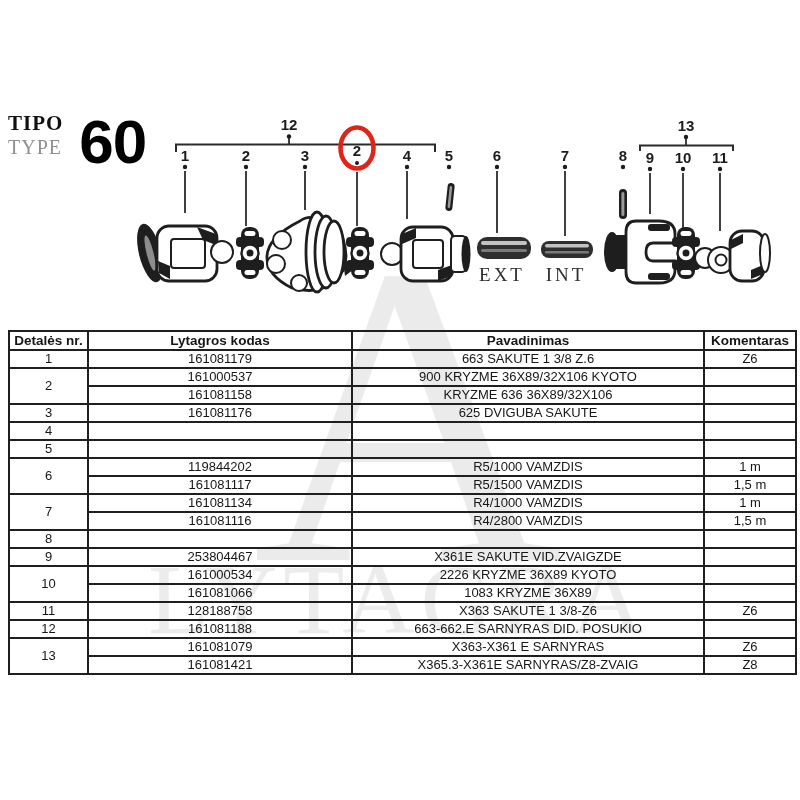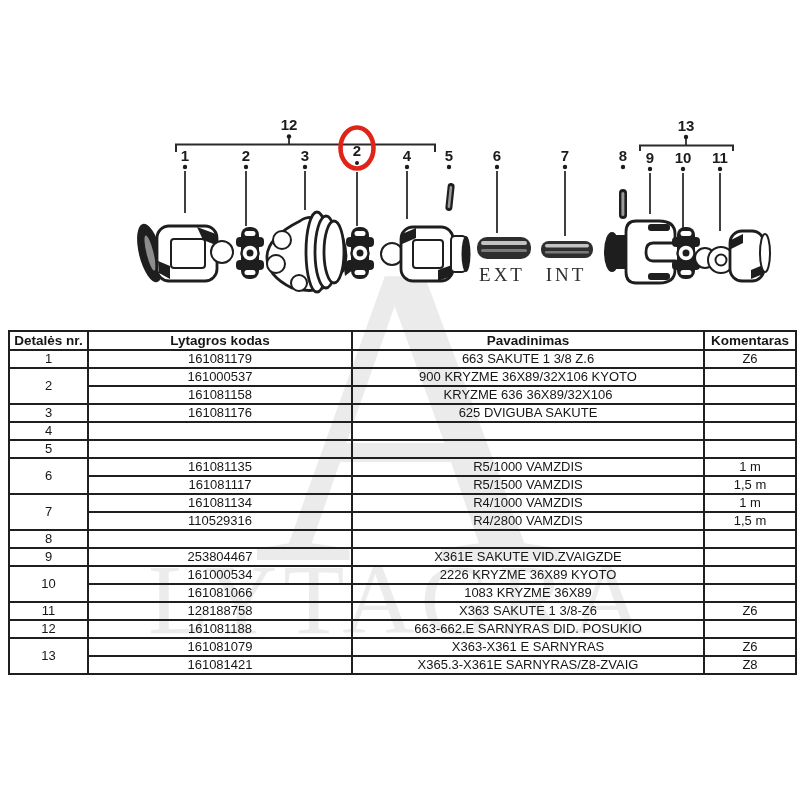--- a/index.html
+++ b/index.html
@@ -38,20 +38,27 @@
 </head>
 <body>
 
 <div id="screen">
 
   <svg id="watermark" width="800" height="800" viewBox="0 0 800 800">
     <text x="408" y="560" text-anchor="middle" font-family="Liberation Serif,serif" font-size="430" fill="#ebebeb">A</text>
     <text x="148" y="633" font-family="Liberation Serif,serif" font-size="100" letter-spacing="6" fill="#ececec">LYTAGRA</text>
   </svg>
 
+  <div id="type-block">
+    <div>
+      <div id="tipo">TIPO</div>
+      <div id="type">TYPE</div>
+    </div>
+    <div id="type-number">60</div>
+  </div>
 
   <svg id="diagram" width="800" height="330" viewBox="0 0 800 330">
     <defs>
       <g id="crossj">
         <rect x="-9" y="-26" width="18" height="52" rx="8" class="dk"></rect>
         <rect x="-14" y="-16" width="28" height="10" rx="4" class="dk"></rect>
         <rect x="-14" y="7" width="28" height="10" rx="4" class="dk"></rect>
         <rect x="-5.5" y="-22" width="11" height="5" rx="2.5" fill="#fff"></rect>
         <rect x="-5.5" y="17" width="11" height="5" rx="2.5" fill="#fff"></rect>
         <circle r="8.5" fill="#fff" stroke="#1e1e1e" stroke-width="2.4"></circle>
@@ -257,37 +264,37 @@
           <td></td>
         </tr>
         <tr>
           <td rowspan="1">5</td>
           <td></td>
           <td></td>
           <td></td>
         </tr>
         <tr>
           <td rowspan="2">6</td>
-          <td>161081135</td>
+          <td>119844202</td>
           <td>R5/1000 VAMZDIS</td>
           <td>1 m</td>
         </tr>
         <tr>
           <td>161081117</td>
           <td>R5/1500 VAMZDIS</td>
           <td>1,5 m</td>
         </tr>
         <tr>
           <td rowspan="2">7</td>
           <td>161081134</td>
           <td>R4/1000 VAMZDIS</td>
           <td>1 m</td>
         </tr>
         <tr>
-          <td>110529316</td>
+          <td>161081116</td>
           <td>R4/2800 VAMZDIS</td>
           <td>1,5 m</td>
         </tr>
         <tr>
           <td rowspan="1">8</td>
           <td></td>
           <td></td>
           <td></td>
         </tr>
         <tr>

